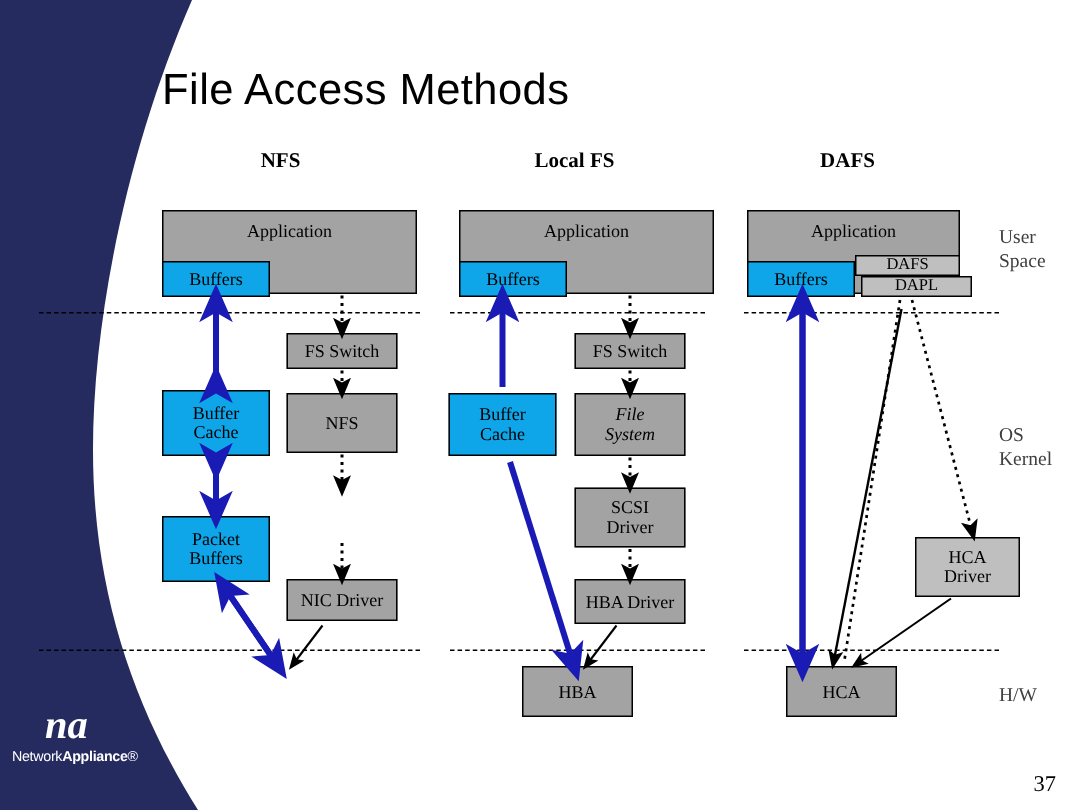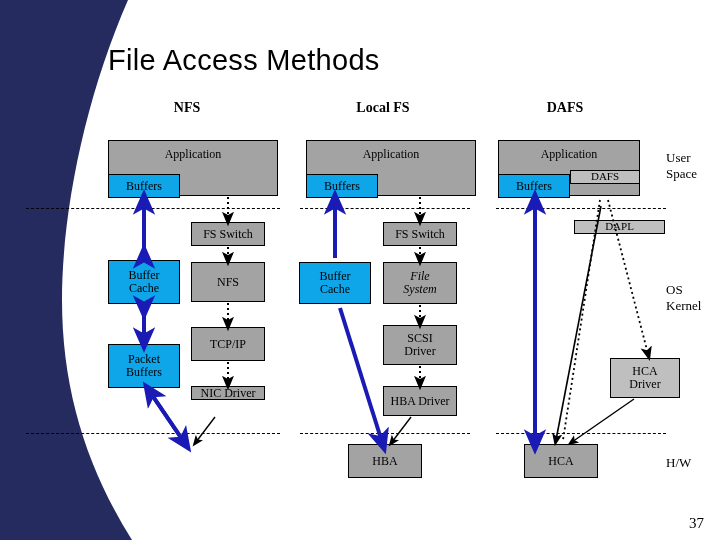--- a/index.html
+++ b/index.html
@@ -96,21 +96,21 @@
   }
   .box.blue   { background: #0ea5e9; border-color: #000000; }
   .box.gray   { background: #BFBFBF; border-color: #000000; }
   .box.small  { font-size: 11px; }
 
   
   .side-label {
     position: absolute;
     font-family: "Liberation Serif", serif;
     font-size: 13px;
-    color: #000000;
+    color: #404040;
     z-index: 3;
     line-height: 1.25;
     white-space: pre-line;
   }
 
   
   .dash {
     position: absolute;
     height: 0;
     border-top: 1.5px dashed #000000;
@@ -140,20 +140,24 @@
 <body>
 
 <div id="slide">
 
   <div id="navy-band">
     <svg width="150" height="540" viewBox="0 0 150 540" xmlns="http://www.w3.org/2000/svg">
       <path d="M0,0 L128,0 C 86,96 62,210 62,300 C 62,392 88,470 132,540 L0,540 Z" fill="#262B5F"></path>
     </svg>
   </div>
 
+  <div id="logo">
+    <div class="mark">na</div>
+    <div class="wordmark"><span>Network</span><b>Appliance</b><span>®</span></div>
+  </div>
 
   <div id="title">File Access Methods</div>
 
   <div class="col-head" style="left:134px; top:100px; width:106px;">NFS</div>
   <div class="col-head" style="left:330px; top:100px; width:106px;">Local FS</div>
   <div class="col-head" style="left:512px; top:100px; width:106px;">DAFS</div>
 
   <div class="dash" style="left:26px;  top:208px; width:254px;"></div>
   <div class="dash" style="left:300px; top:208px; width:170px;"></div>
   <div class="dash" style="left:496px; top:208px; width:170px;"></div>
@@ -168,23 +172,22 @@
   <div class="box blue" style="left:108px; top:174px; width:72px; height:24px;">Buffers</div>
 
   <div class="box" style="left:191px; top:222px; width:74px; height:24px;">FS Switch</div>
 
   <div class="box blue" style="left:108px; top:260px; width:72px; height:44px;">Buffer
 Cache</div>
   <div class="box" style="left:191px; top:262px; width:74px; height:40px;">NFS</div>
 
   <div class="box blue" style="left:108px; top:344px; width:72px; height:44px;">Packet
 Buffers</div>
-  <div class="box" style="left:191px; top:327px; width:74px; height:34px;">TCP/IP</div>
-
-  <div class="box" style="left:191px; top:386px; width:74px; height:14px;">NIC Driver</div>
+
+  <div class="box" style="left:191px; top:386px; width:74px; height:28px;">NIC Driver</div>
 
 
   <div class="box" style="left:306px; top:140px; width:170px; height:56px;">
     <span style="position:absolute; top:7px; left:0; right:0;">Application</span>
   </div>
   <div class="box blue" style="left:306px; top:174px; width:72px; height:24px;">Buffers</div>
 
   <div class="box" style="left:383px; top:222px; width:74px; height:24px;">FS Switch</div>
 
   <div class="box blue" style="left:299px; top:262px; width:72px; height:42px;">Buffer
@@ -197,21 +200,21 @@
 
   <div class="box" style="left:383px; top:386px; width:74px; height:30px;">HBA Driver</div>
 
   <div class="box" style="left:348px; top:444px; width:74px; height:34px;">HBA</div>
 
   <div class="box" style="left:498px; top:140px; width:142px; height:56px;">
     <span style="position:absolute; top:7px; left:0; right:0;">Application</span>
   </div>
   <div class="box blue" style="left:498px; top:174px; width:72px; height:24px;">Buffers</div>
   <div class="box gray small" style="left:570px; top:170px; width:70px; height:14px;">DAFS</div>
-  <div class="box gray small" style="left:574px; top:184px; width:91px; height:14px;margin-top:36px;">DAPL</div>
+  <div class="box gray small" style="left:574px; top:184px; width:74px; height:14px;">DAPL</div>
 
   <div class="box gray" style="left:610px; top:358px; width:70px; height:40px;">HCA
 Driver</div>
 
   <div class="box" style="left:524px; top:444px; width:74px; height:34px;">HCA</div>
 
   <div class="side-label" style="left:666px; top:150px;">User
 Space</div>
   <div class="side-label" style="left:666px; top:282px;">OS
 Kernel</div>

